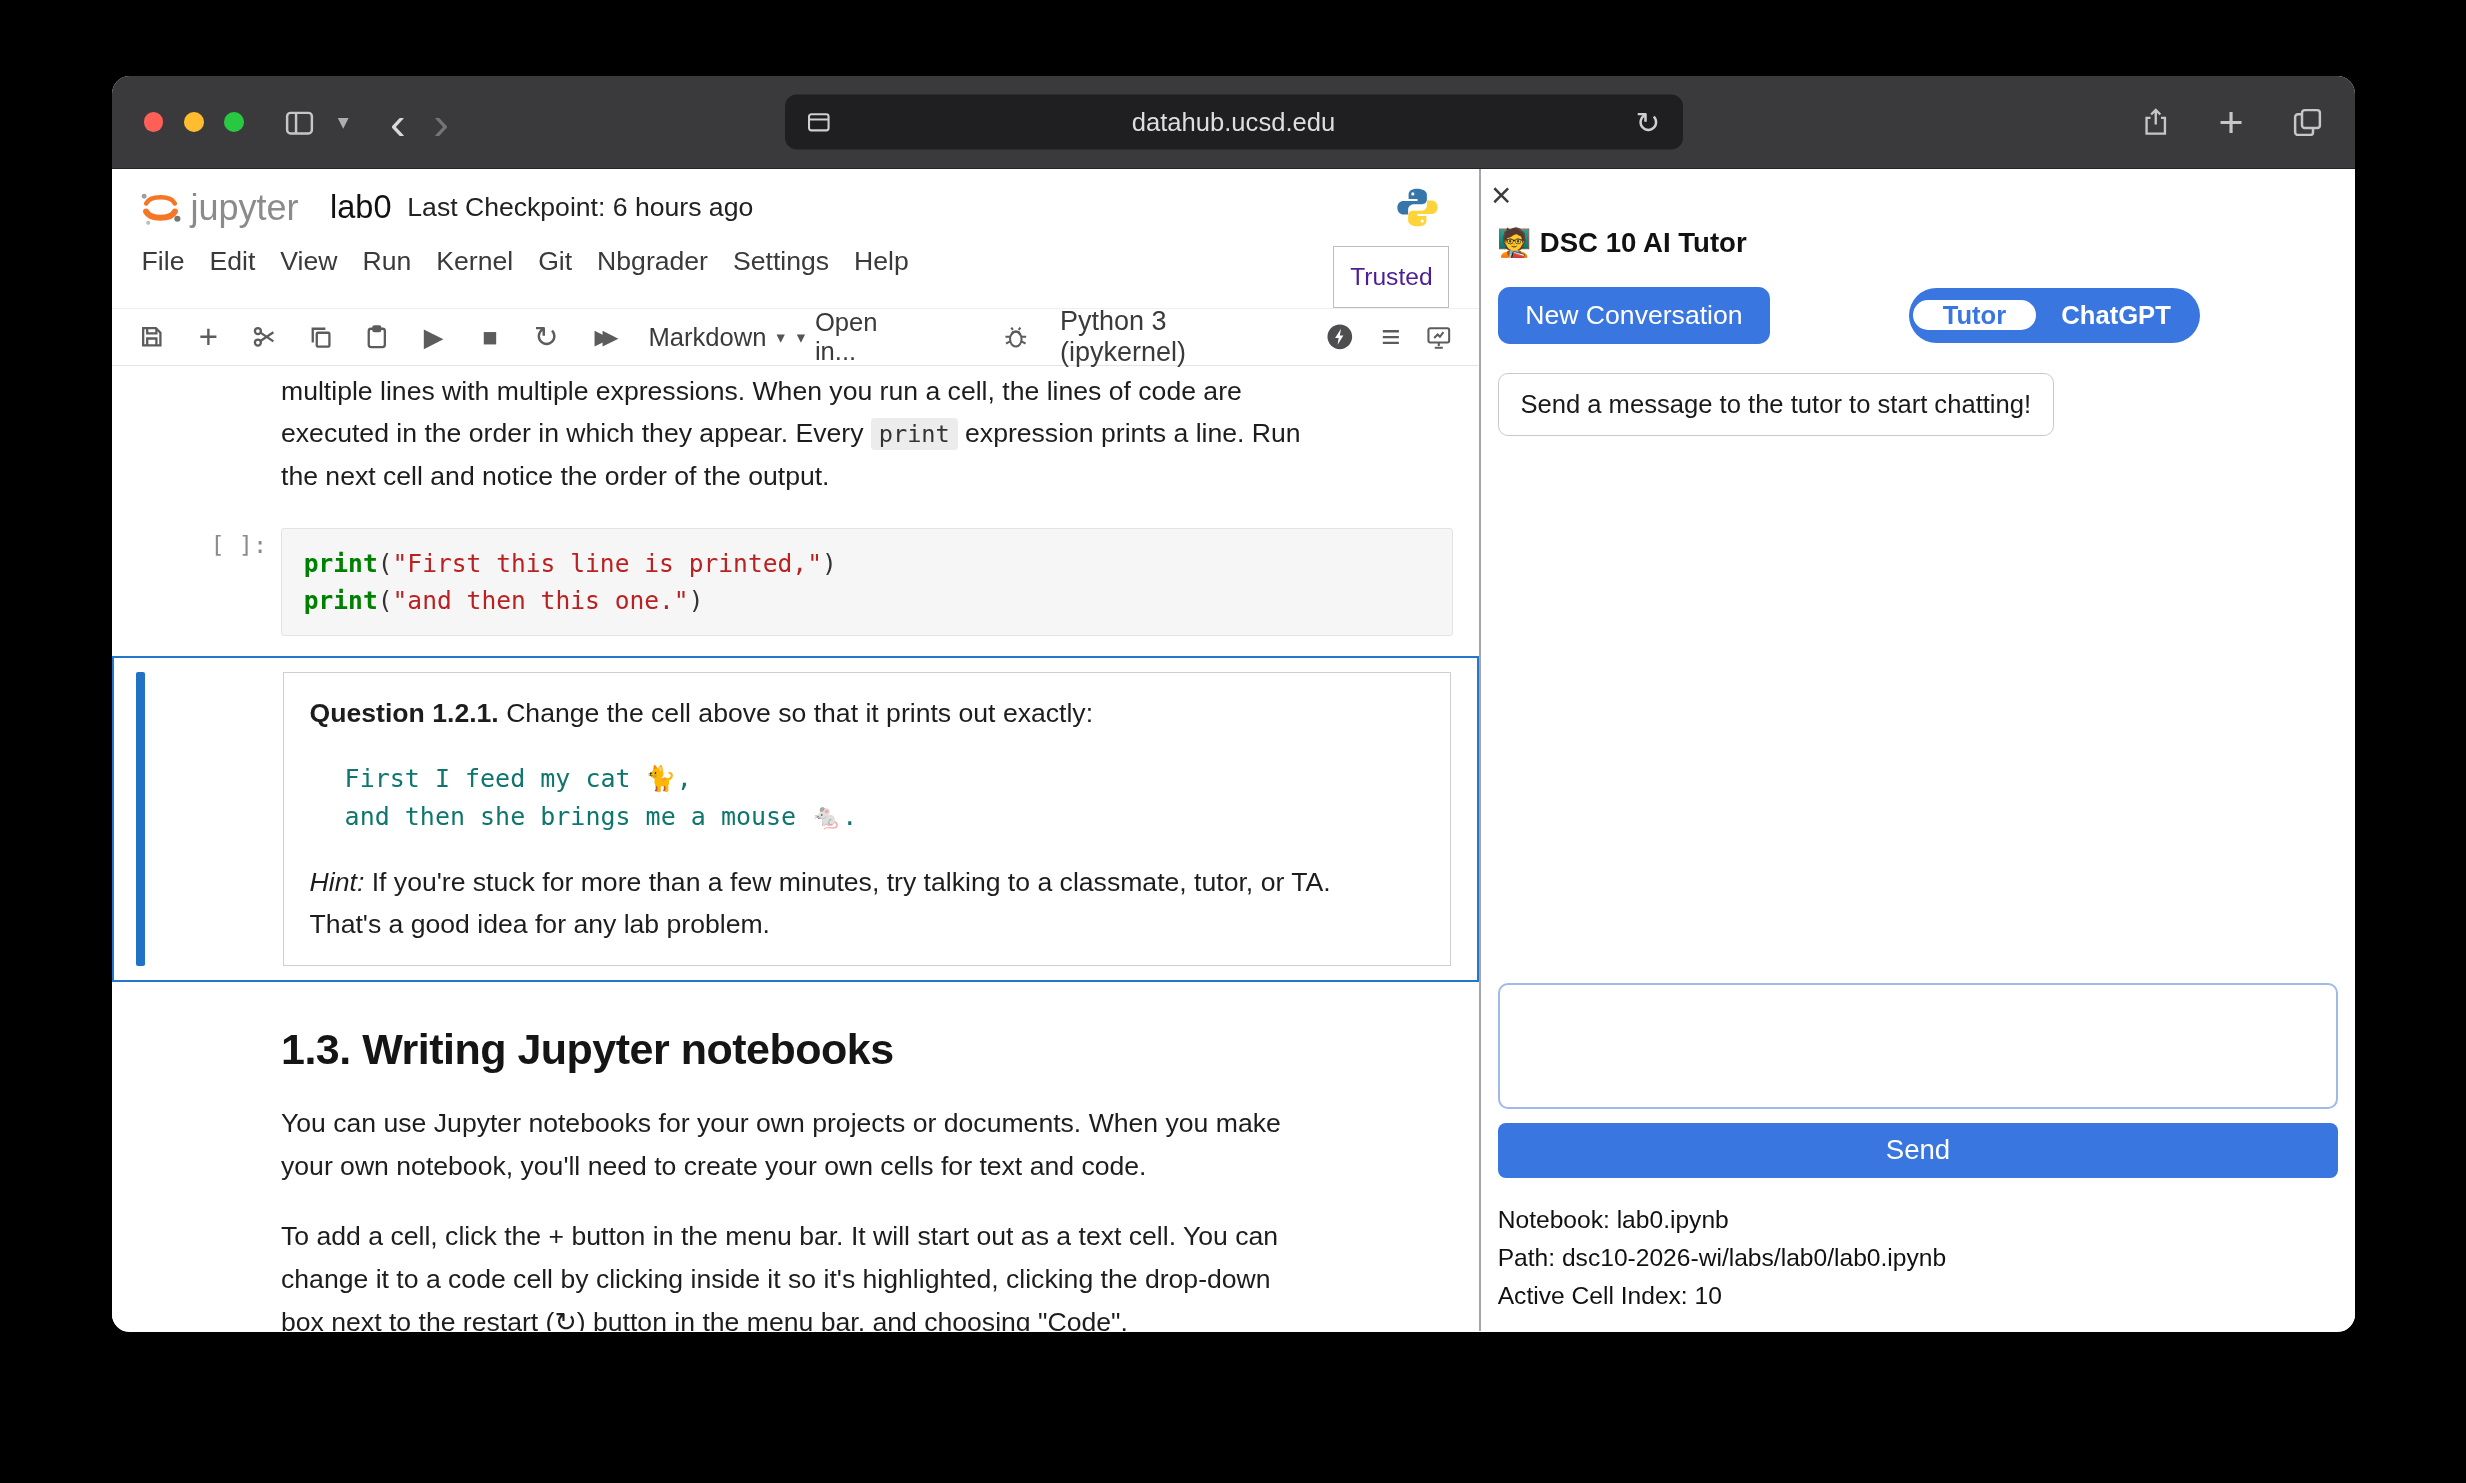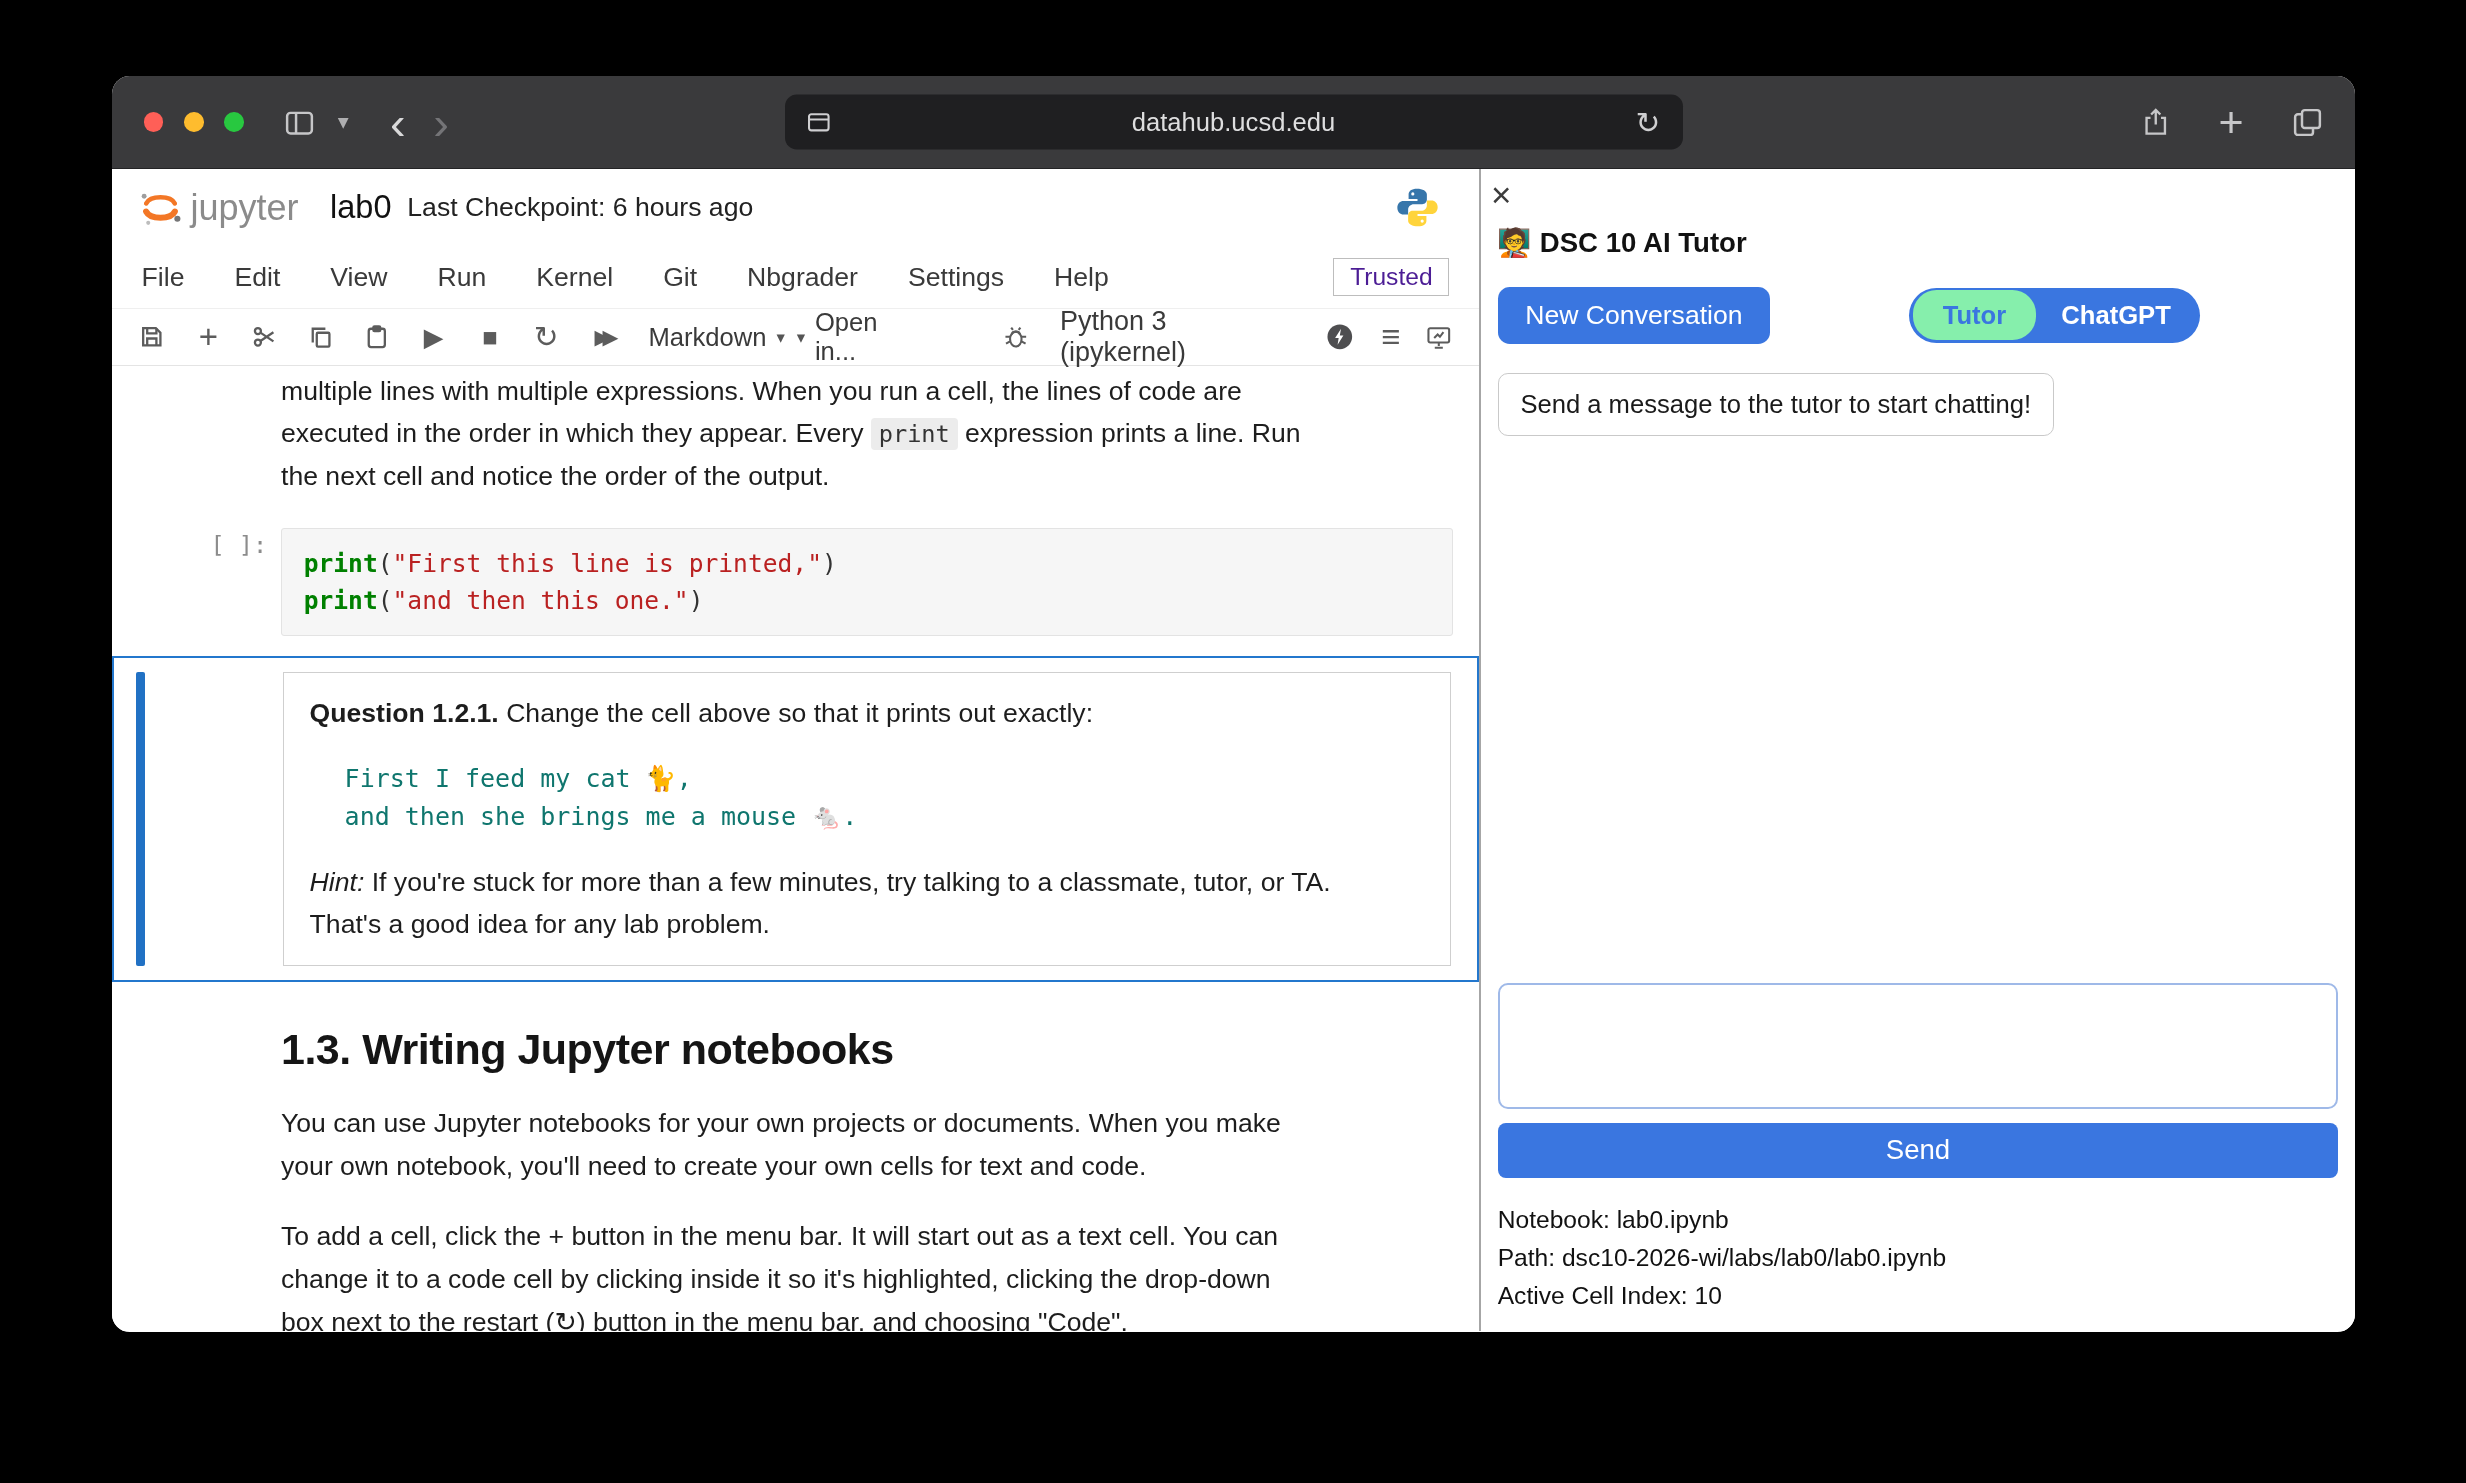--- a/index.html
+++ b/index.html
@@ -37,21 +37,21 @@
                display:flex; flex-direction:column; padding:0 16.7px 15.8px; }
 
   
   .nb-header{ height:77px; display:flex; align-items:center; padding:0 25.6px; }
   .jlogo{ display:flex; align-items:center; gap:7.9px; }
   .jlogo-text{ font-size:36px; color:#8b8b8b;text-align:right; }
   .nb-title{ margin-left:31.5px; font-size:32.5px; color:#111; }
   .nb-checkpoint{ margin-left:15.8px; font-size:26.6px; color:#222; }
   .pylogo{ margin-left:auto; margin-right:13.8px; }
 
-  .nb-menubar{ display:flex; align-items:center; gap:50px; height:63px; padding:0 29.6px;
+  .nb-menubar{ display:flex; gap:25px; height:63px; padding:0 29.6px;
                font-size:26.6px; color:#3a3a3a; border-bottom:1px solid #efefef; }
   .menu-item{ cursor:default; }
   .trusted{ margin-left:auto; border:1px solid #bdbdbd; padding:3.9px 15.8px; font-size:24.6px; color:#4c1d95; background:#fff; }
 
   .nb-toolbar{ display:flex; align-items:center; height:57px; padding:0 23.6px;
                border-bottom:1px solid #e4e4e4; color:#5c5c5c; }
   .ticon{ display:flex; align-items:center; justify-content:center; width:33px; height:33px;
           margin-right:23.6px; font-size:25.6px; color:#5c5c5c; background:none; border:none; }
   .ticon.small{ font-size:20.7px; letter-spacing:-7.9px; }
   .dropdown{ display:flex; align-items:center; gap:9.9px; font-size:25.6px; color:#3a3a3a; margin:0 11.8px 0 5.9px; }
@@ -82,21 +82,21 @@
   .md-para{ font-size:26.6px; line-height:43px; color:#1d1d1d; margin-bottom:27.6px; }
 
   
   .close-btn{ position:absolute; left:9.9px; top:5.9px; font-size:35px; color:#3c3c3c; background:none; border:none; }
   .tutor-title{ text-align:left; font-weight:bold; font-size:27.6px; color:#111; margin-top:57px; }
   .tutor-controls{ display:flex; align-items:center; margin-top:27.6px; }
   .new-conv{ height:57px; padding:0 27.6px; background:#3a76e0; color:#fff; border:none;
              border-radius:11.8px; font-size:26.6px; }
   .seg{ margin-left:auto; margin-right:138px; height:55px; border-radius:27.6px; background:#3a76e0;
         padding:3.9px; display:flex; align-items:center; }
-  .seg-tutor{ background:#86efac; color:#3a76e0; border-radius:23.6px; height:50px; padding:0 29.6px;
+  .seg-tutor{ background:#ffffff; color:#3a76e0; border-radius:23.6px; height:30px; padding:0 29.6px;
               display:flex; align-items:center; font-size:25.6px; font-weight:600; border:none; }
   .seg-chatgpt{ color:#fff; padding:0 25.6px; font-size:25.6px; font-weight:600; background:none; border:none; }
   .empty-msg{ margin-top:29.6px; align-self:flex-start; border:1px solid #c9c9c9; border-radius:9.9px;
               padding:15.8px 21.7px; font-size:25.6px; color:#1a1a1a; }
   .chat-spacer{ flex:1; }
   .chat-input{ height:126px; border:2px solid #9fb9e8; border-radius:9.9px; resize:none; outline:none;
                font-size:25.6px; padding:13.8px; font-family:"Liberation Sans",sans-serif; }
   .send-btn{ margin-top:13.8px; height:55px; background:#3a76e0; color:#fff; border:none;
              border-radius:7.9px; font-size:27.6px; }
   .tutor-footer{ margin-top:23.6px; font-size:24.6px; color:#111; line-height:38px; }

